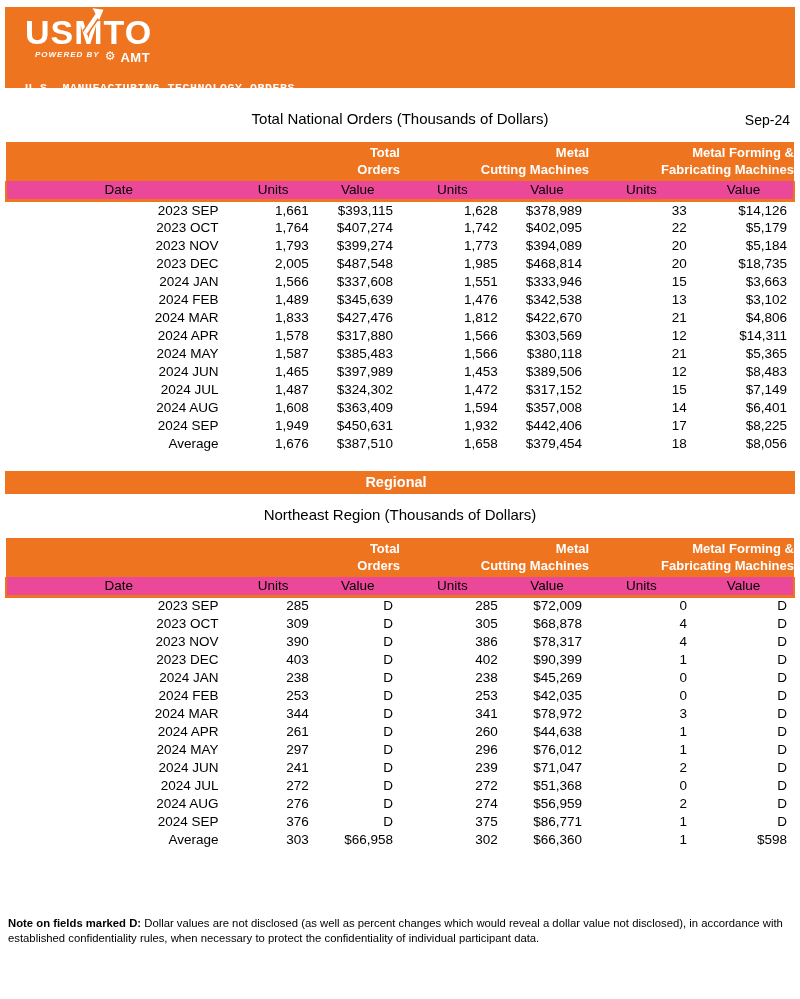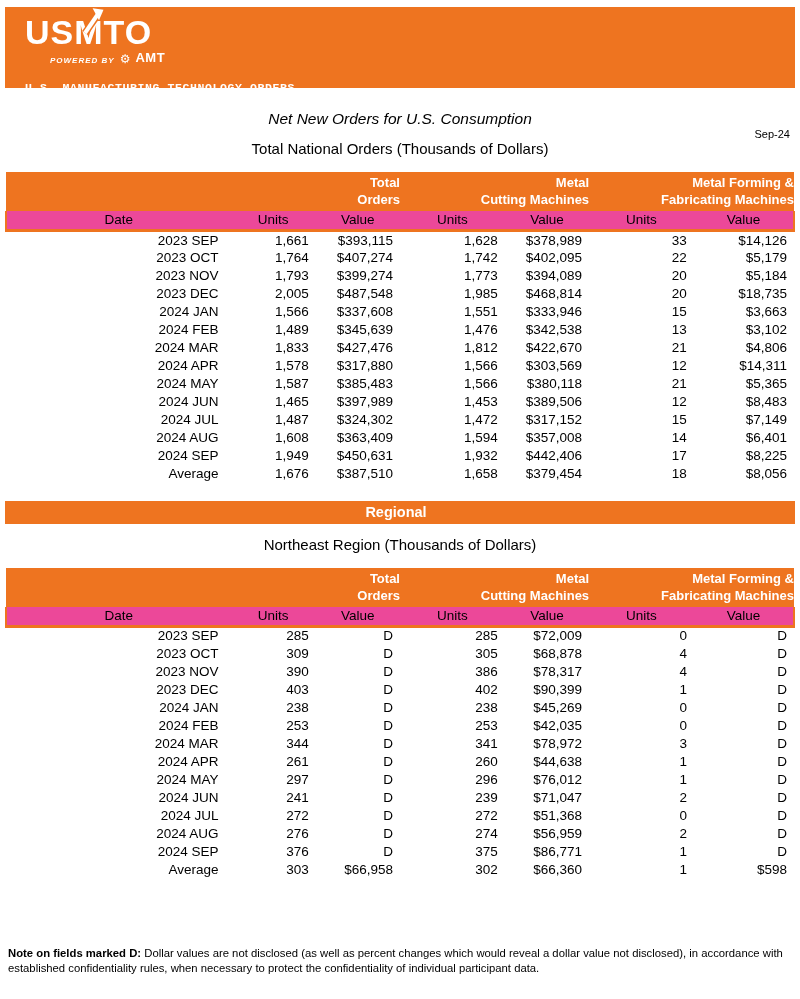--- a/index.html
+++ b/index.html
@@ -30,40 +30,40 @@
     position: relative;
     display: inline-block;
   }
   .logo-arrow {
     position: absolute;
     left: 56px; top: -8px;
     width: 26px; height: 30px;
     pointer-events: none;
   }
   .powered-row {
-    margin: 1px 0 0 25px;
-    display: flex; align-items: flex-end; gap: 5px;
+    margin: 1px 0 0 10px;
+    display: flex; align-items: flex-start; gap: 5px;
   }
   .powered-by {
     font-size: 8px; font-style: italic; font-weight: bold;
     letter-spacing: 1px;
   }
   .amt-mark { font-size: 12px; line-height: 12px; }
   .amt-word { font-size: 13px; font-weight: bold; letter-spacing: 0.5px; }
   .banner-subtitle {
     margin-top: 16px;
     font-size: 11.5px; font-weight: bold; letter-spacing: 0.6px; font-family: Liberation Mono, monospace;
   }
 
   
   .title-row { position: relative; margin-top: 22px; text-align: center; }
   .report-title { font-size: 15.5px; font-style: italic; }
   .report-date {
-    position: absolute; right: 10px; top: 18px;
-    font-size: 11px; font-style: normal;
+    position: absolute; right: 10px; top: 2px;
+    font-size: 14px; font-style: normal;
   }
   .section-title {
     text-align: center;
     font-size: 15px;
     margin-top: 12px;
   }
 
   
   table.data {
     width: 790px;
@@ -141,21 +141,20 @@
   </div>
   <div class="powered-row">
     <span class="powered-by">POWERED BY</span>
     <span class="amt-mark">⚙</span>
     <span class="amt-word">AMT</span>
   </div>
   <div class="banner-subtitle">U.S. MANUFACTURING TECHNOLOGY ORDERS</div>
 </div>
 
 <div class="title-row">
-  <span class="report-title">Net New Orders for U.S. Consumption</span>
   <span class="report-date">Sep-24</span>
 </div>
 
 <div class="section-title">Total National Orders (Thousands of Dollars)</div>
 
 <table class="data">
   <colgroup>
     <col class="c-date">
       <col class="c-u1">
       <col class="c-v1">

